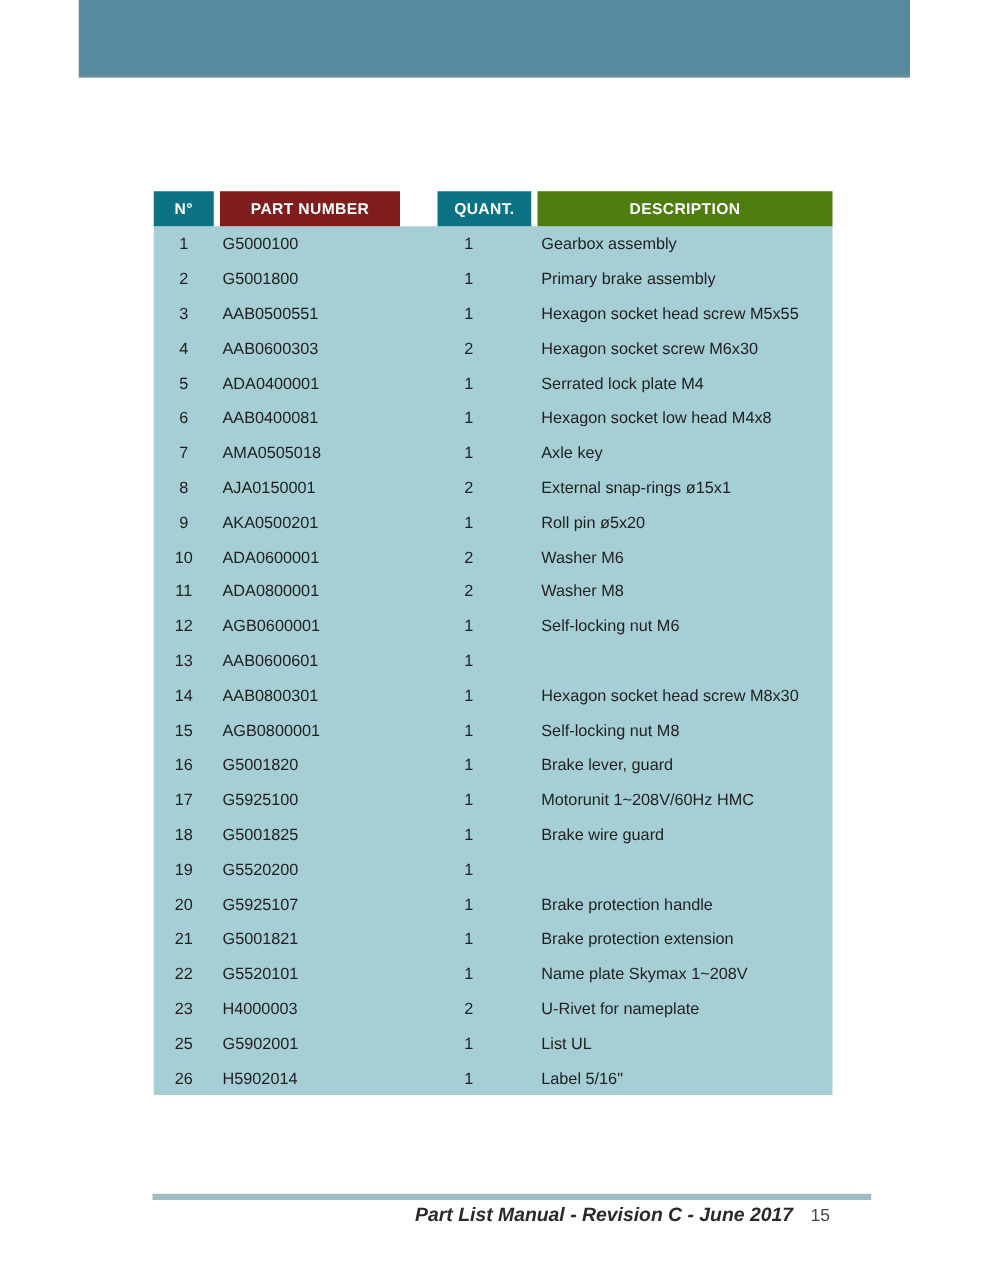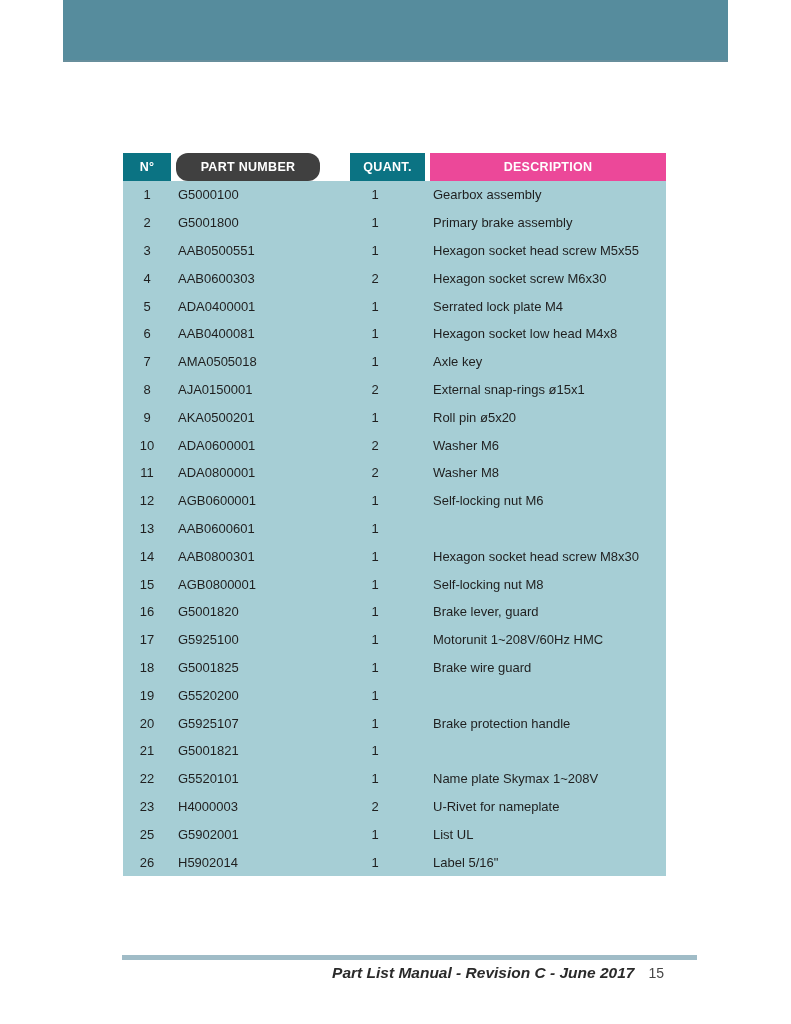--- a/index.html
+++ b/index.html
@@ -89,25 +89,25 @@
 <body>
 
 <div class="page">
 
   <div class="top-bar" style="background: rgb(86, 140, 157);"></div>
 
   <div class="parts-table">
     <div class="thead-row">
       <div class="th" style="background: rgb(11, 115, 131);">N°</div>
       <div class="gap"></div>
-      <div class="th" style="background: #404040; border-radius: 12px;">PART NUMBER</div>
+      <div class="th" style="background: #7f1d1d;">PART NUMBER</div>
       <div class="gap"></div>
       <div class="th" style="background: rgb(11, 115, 131); margin-left: 25px;">QUANT.</div>
       <div class="gap"></div>
-      <div class="th" style="background: #ec4899; text-align: center;">DESCRIPTION</div>
+      <div class="th" style="background: #4d7c0f; text-align: center;">DESCRIPTION</div>
     </div>
     <div class="tbody" id="table-body" style="background: rgb(166, 206, 213);">
         <div class="tr">
           <div class="td num">1</div>
           <div class="gapcell"></div>
           <div class="td part">G5000100</div>
           <div class="gapcell"></div>
           <div class="td qty">1</div>
           <div class="gapcell"></div>
           <div class="td desc">Gearbox assembly</div>
@@ -281,20 +281,21 @@
           <div class="gapcell"></div>
           <div class="td desc">Brake protection handle</div>
         </div>
         <div class="tr">
           <div class="td num">21</div>
           <div class="gapcell"></div>
           <div class="td part">G5001821</div>
           <div class="gapcell"></div>
           <div class="td qty">1</div>
           <div class="gapcell"></div>
+          <div class="td desc">Brake protection extension</div>
         </div>
         <div class="tr">
           <div class="td num">22</div>
           <div class="gapcell"></div>
           <div class="td part">G5520101</div>
           <div class="gapcell"></div>
           <div class="td qty">1</div>
           <div class="gapcell"></div>
           <div class="td desc">Name plate Skymax 1~208V</div>
         </div>

